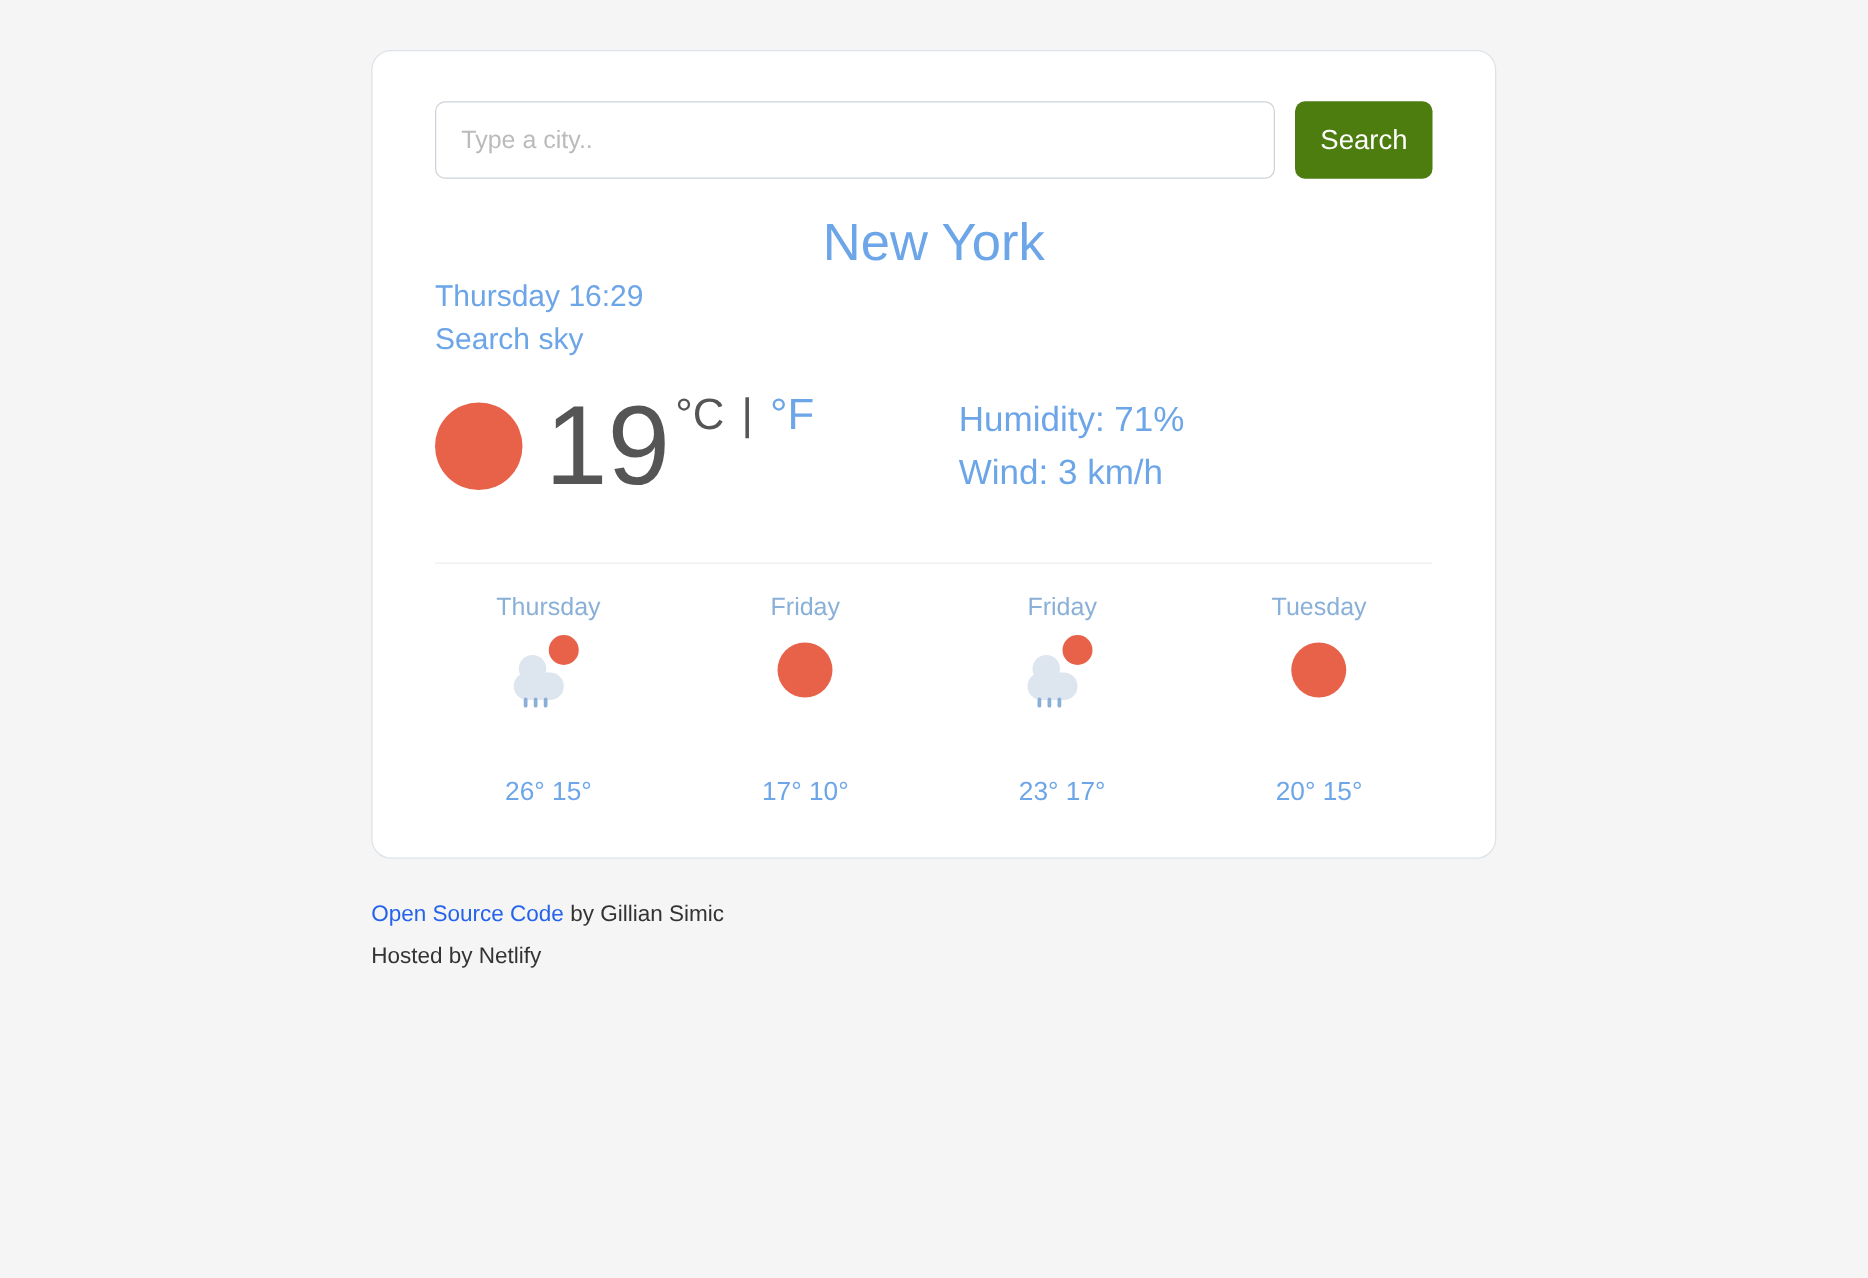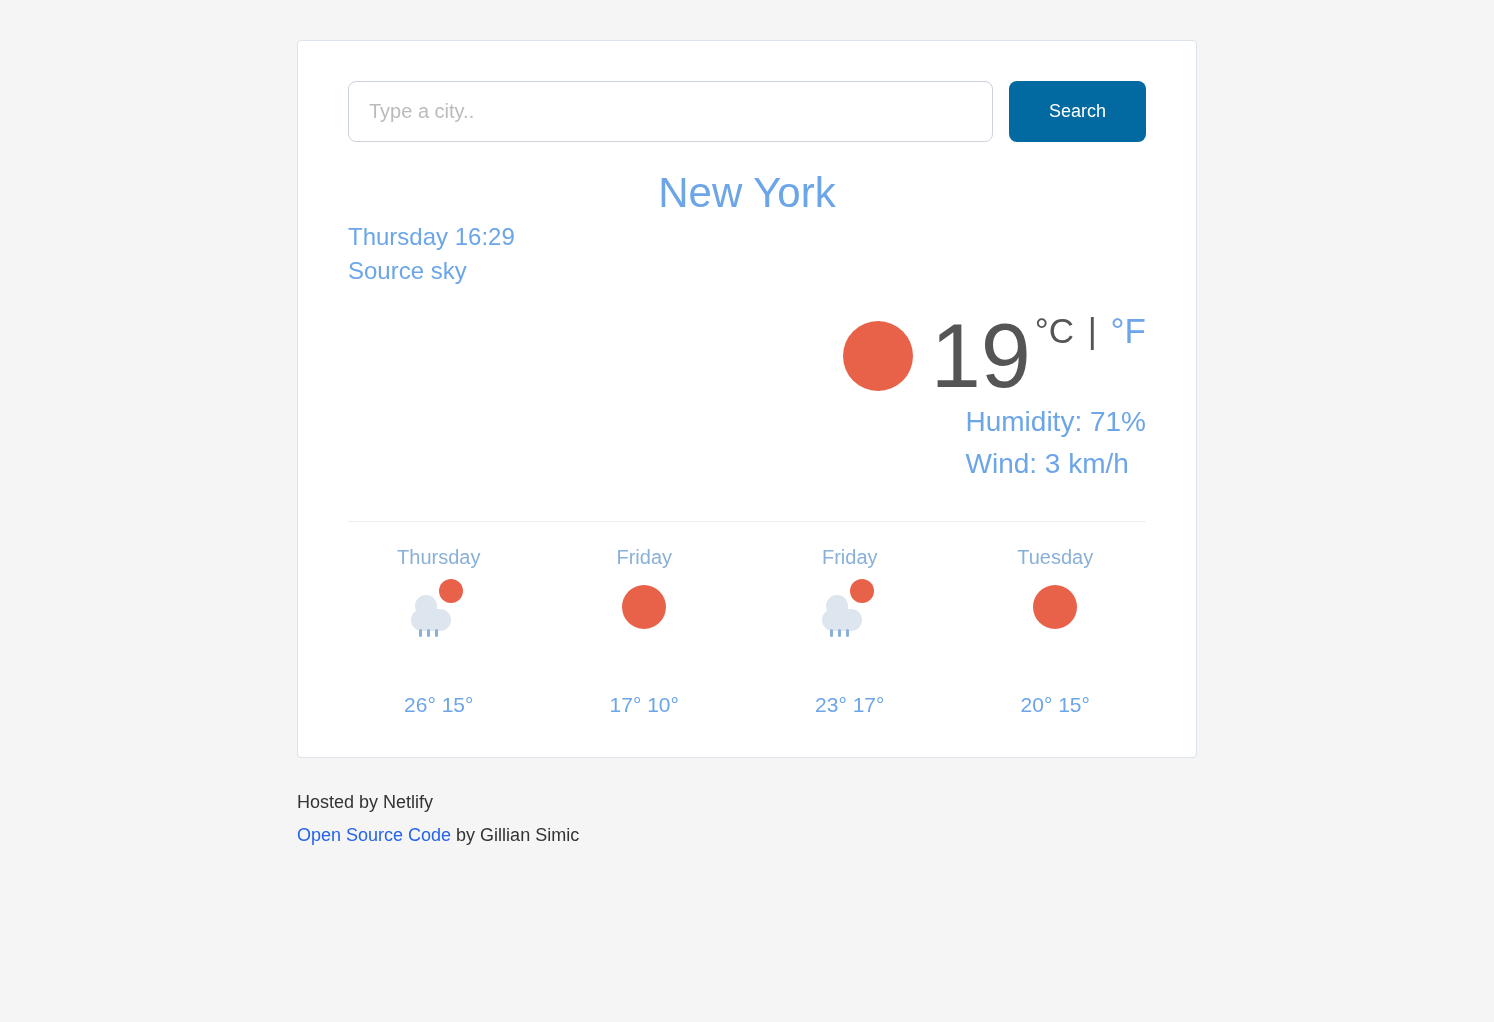--- a/index.html
+++ b/index.html
@@ -9,21 +9,21 @@
       display: flex;
       flex-direction: column;
       align-items: center;
       justify-content: flex-start;
       min-height: 100vh;
       padding: 40px 20px;
     }
     .card {
       background: #fff;
       border: 1.5px solid #dde3ea;
-      border-radius: 4px;
+      border-radius: 16px;
       width: 900px;
       max-width: 100%;
       padding: 40px 50px 40px 50px;
     }
     .search-row {
       display: flex;
       gap: 16px;
       margin-bottom: 28px;
     }
     .search-input {
@@ -32,49 +32,48 @@
       border-radius: 8px;
       padding: 18px 20px;
       font-size: 20px;
       color: #aaa;
       outline: none;
     }
     .search-input::placeholder {
       color: #bbb;
     }
     .search-btn {
-      background: #0369a1;
+      background: #4d7c0f;
       color: #fff;
       border: none;
       border-radius: 8px;
-      padding: 18px 40px;
-      font-size: 18px;
+      padding: 18px 20px;
+      font-size: 22px;
       font-weight: 500;
       cursor: pointer;
     }
     .city-name {
       font-size: 42px;
       color: #6ca5e8;
       font-weight: 400;
       line-height: 1.1;
       text-align: center;
     }
     .city-meta {
       font-size: 24px;
       color: #6ca5e8;
       margin-top: 4px;
       line-height: 1.4;
     }
     .weather-main {
       display: flex;
-      align-items: flex-end;
+      align-items: center;
       margin-top: 24px;
-      margin-bottom: 36px;
+      margin-bottom: 48px;
       gap: 0;
-      flex-direction: column;
     }
     .weather-left {
       display: flex;
       align-items: center;
       gap: 18px;
       flex: 1;
     }
     .sun-icon {
       width: 70px;
       height: 70px;
@@ -240,21 +239,21 @@
 
 <div class="card">
   <div class="search-row">
     <input class="search-input" type="text" placeholder="Type a city.." style="">
     <button class="search-btn">Search</button>
   </div>
 
   <div class="city-name">New York</div>
   <div class="city-meta">
     <span>Thursday 16:29</span><br>
-    <span>Source sky</span>
+    <span>Search sky</span>
   </div>
 
   <div class="weather-main">
     <div class="weather-left">
       <div class="sun-icon"></div>
       <div style="display:flex;align-items:flex-start;">
         <span class="temp-display">19</span>
         <span class="temp-unit">
           <span class="celsius">°C</span>
           <span class="sep">|</span>
@@ -312,17 +311,17 @@
         <div class="forecast-day-name">Tuesday</div>
         <div class="forecast-icon">
           <div class="icon-sun"></div>
         </div>
         <div class="forecast-temps">20° 15°</div>
       </div>
     </div>
 </div>
 
 <div class="footer">
-  <div>Hosted by Netlify</div>
   <div>
     <a href="#">Open Source Code</a><span> by Gillian Simic</span>
   </div>
+  <div>Hosted by Netlify</div>
 </div>
 
 </body></html>

